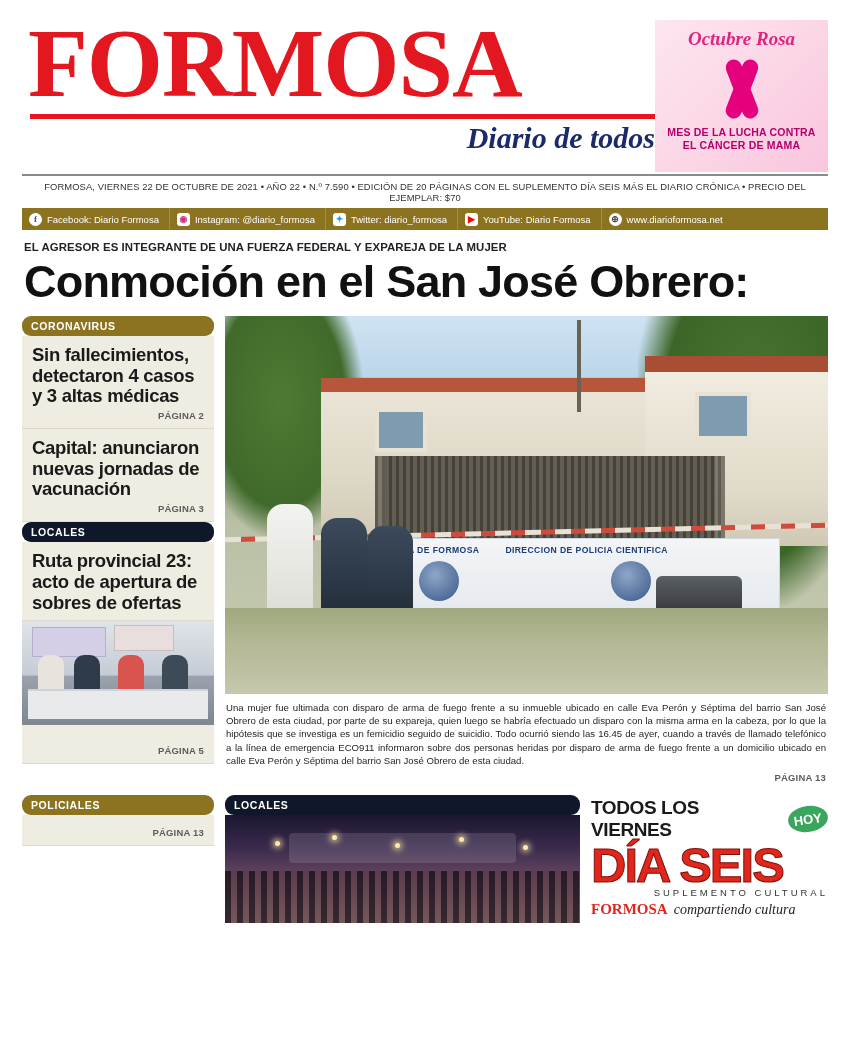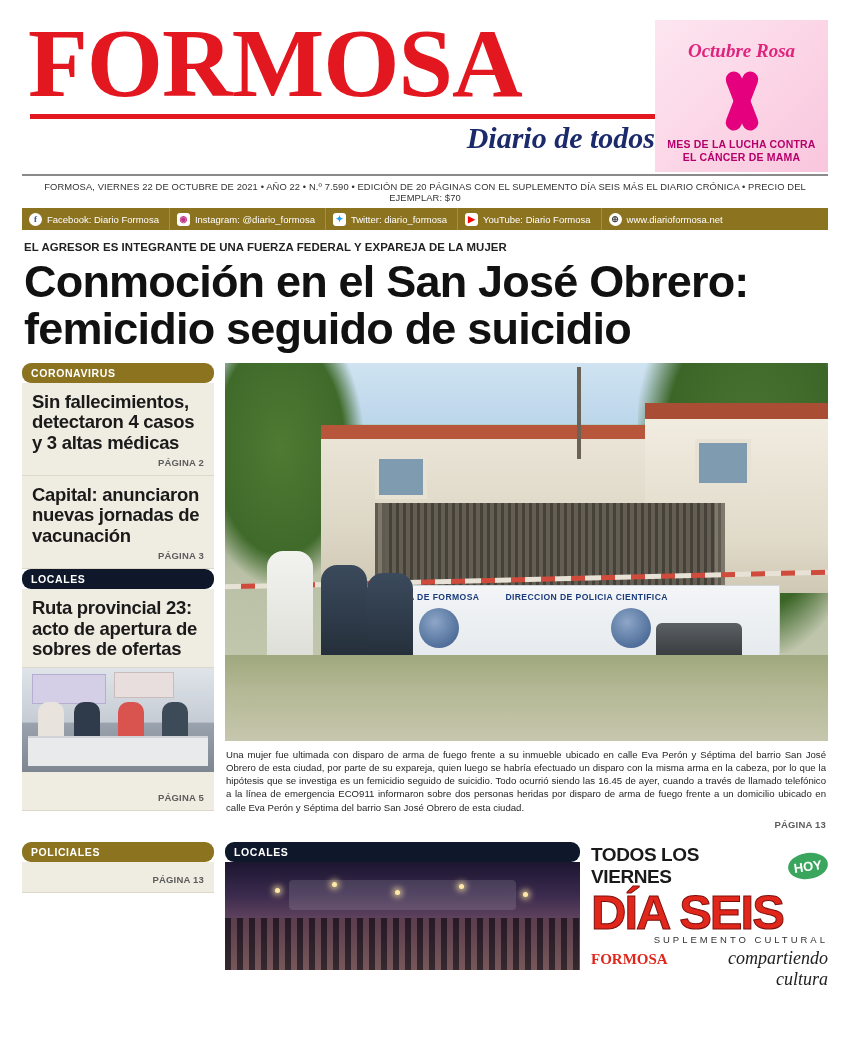--- a/index.html
+++ b/index.html
@@ -61,21 +61,21 @@
     overflow: hidden;
     margin-top: 2px;
   }
   .rosa-title {
     font-family: "Liberation Serif", serif;
     font-style: italic;
     font-weight: bold;
     font-size: 19px;
     color: #e0247e;
     text-align: center;
-    padding-top: 20px;
+    padding-top: 8px;
   }
   .ribbon {
     width: 58px; height: 72px;
     margin: 2px auto 0;
     position: relative;
   }
   .ribbon:before, .ribbon:after {
     content:"";
     position: absolute;
     width: 16px; height: 62px;
@@ -368,21 +368,21 @@
     letter-spacing: -2px;
     line-height: 1;
     -webkit-text-stroke: 1px #7a0f0a;
   }
   .ad-sup {
     font-size: 9.5px; font-weight:normal; color:#333; letter-spacing:3px;
     text-align:right; margin-top:-3px;
   }
   .ad-bottom { display:flex; align-items:baseline; gap:6px; margin-top:3px;}
   .ad-formosa { color:#e1261c; font-weight:bold; font-size:15px; font-family:"Liberation Serif",serif;}
-  .ad-tag { font-family:"Liberation Serif", serif; font-style:italic; font-size:18px; color:#222;text-align:right;}
+  .ad-tag { font-family:"Liberation Serif", serif; font-style:italic; font-size:14px; color:#222;}
 </style>
 </head>
 <body>
 
 <div class="page">
 
   <div class="masthead">
     <div class="masthead-left">
       <div class="logo">FORMOSA</div>
       <div class="logo-rule"></div>
@@ -419,21 +419,20 @@
     </div>
     <div class="social-item">
       <span class="sico web">⊕</span>
       <span>www.diarioformosa.net</span>
     </div>
   </div>
 
   <div class="kicker">EL AGRESOR ES INTEGRANTE DE UNA FUERZA FEDERAL Y EXPAREJA DE LA MUJER</div>
   <div class="headline">
     <div>Conmoción en el San José Obrero:</div>
-    <div>femicidio seguido de suicidio</div>
   </div>
 
   <div class="grid">
 
     <div class="col-left">
 
       <div class="sect-label">CORONAVIRUS</div>
 
       <div class="brief">
         <h3>Sin fallecimientos, detectaron 4 casos y 3 altas médicas</h3>

